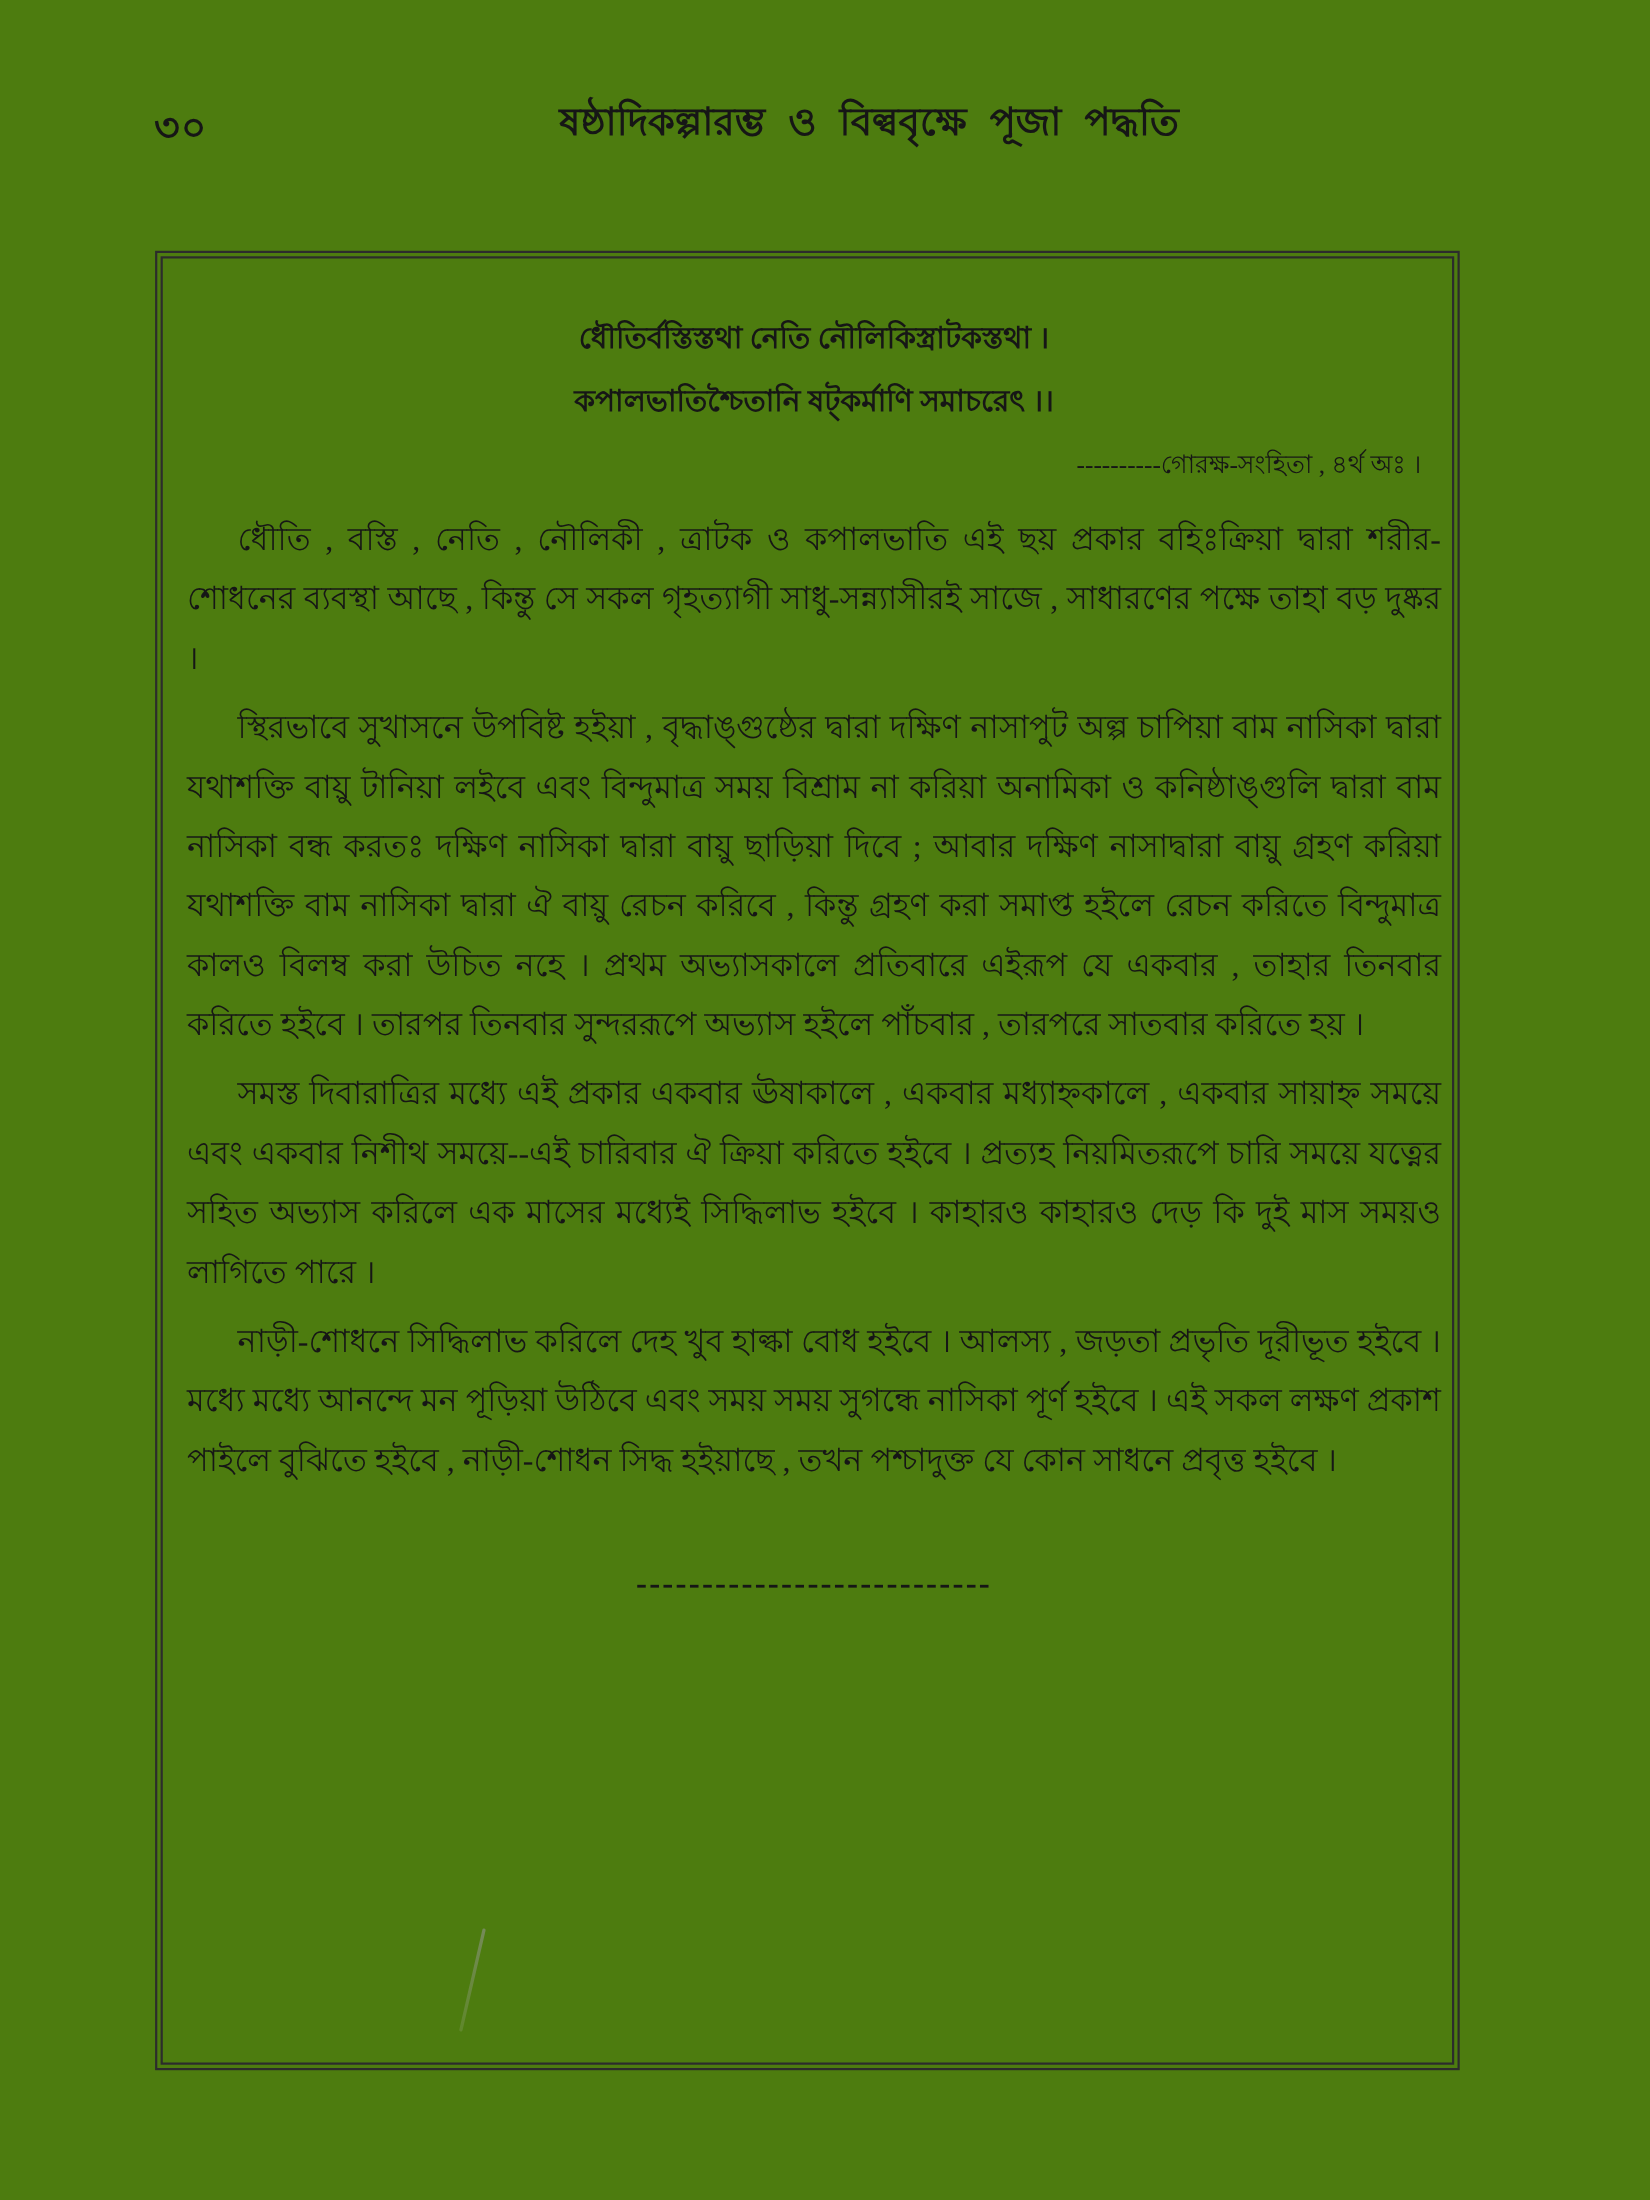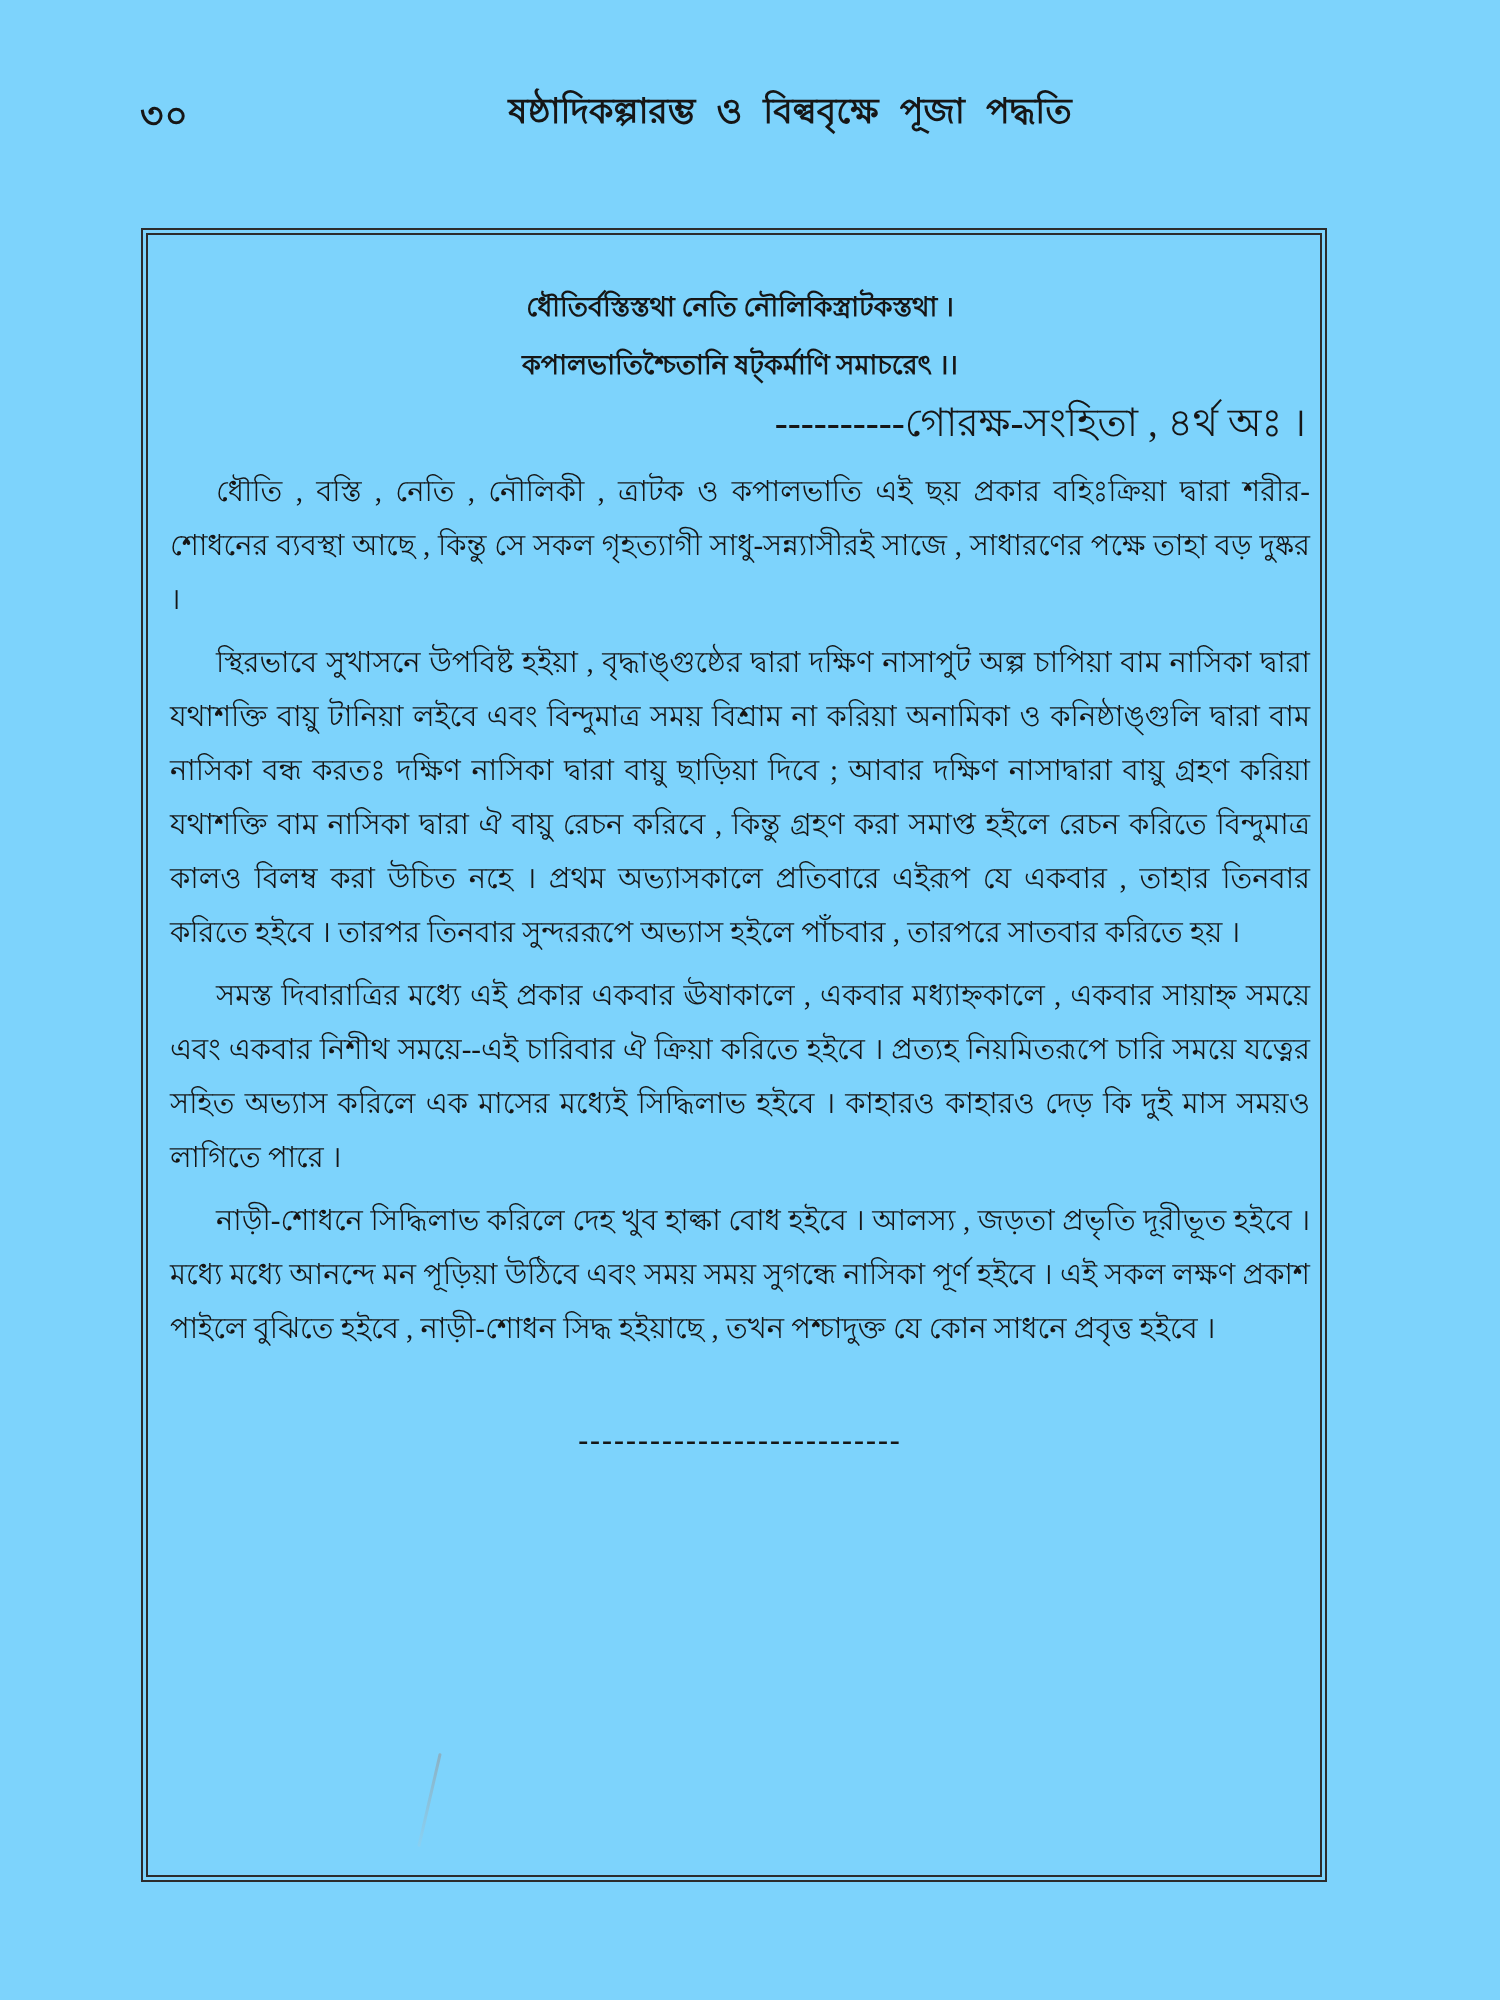--- a/index.html
+++ b/index.html
@@ -6,21 +6,21 @@
     margin: 0;
     padding: 0;
     background: #f2f2f0;
     font-family: "Liberation Serif", "DejaVu Serif", serif;
   }
   .sheet {
     position: relative;
     width: 1500px;
     height: 2000px;
     margin: 0 auto;
-    background: #7dd3fc;
+    background: #4d7c0f;
     color: #161616;
     overflow: hidden;
   }
   
   .page-number {
     position: absolute;
     top: 88px;
     left: 140px;
     font-size: 36px;
     font-weight: bold;
@@ -84,23 +84,23 @@
   .verse-block {
     text-align: center;
     font-weight: bold;
     font-size: 27px;
     line-height: 58px;
     margin: 6px 0 0 0;
   }
   .verse-attribution {
     text-align: right;
     font-weight: normal;
-    font-size: 39px;
+    font-size: 23px;
     line-height: 54px;
-    margin: 2px 4px 14px 0;
+    margin: 2px 18px 14px 0;
   }
   .section-divider {
     margin-top: 58px;
     text-align: center;
     font-weight: bold;
     font-size: 30px;
     letter-spacing: 2px;
     white-space: nowrap;
   }
   

